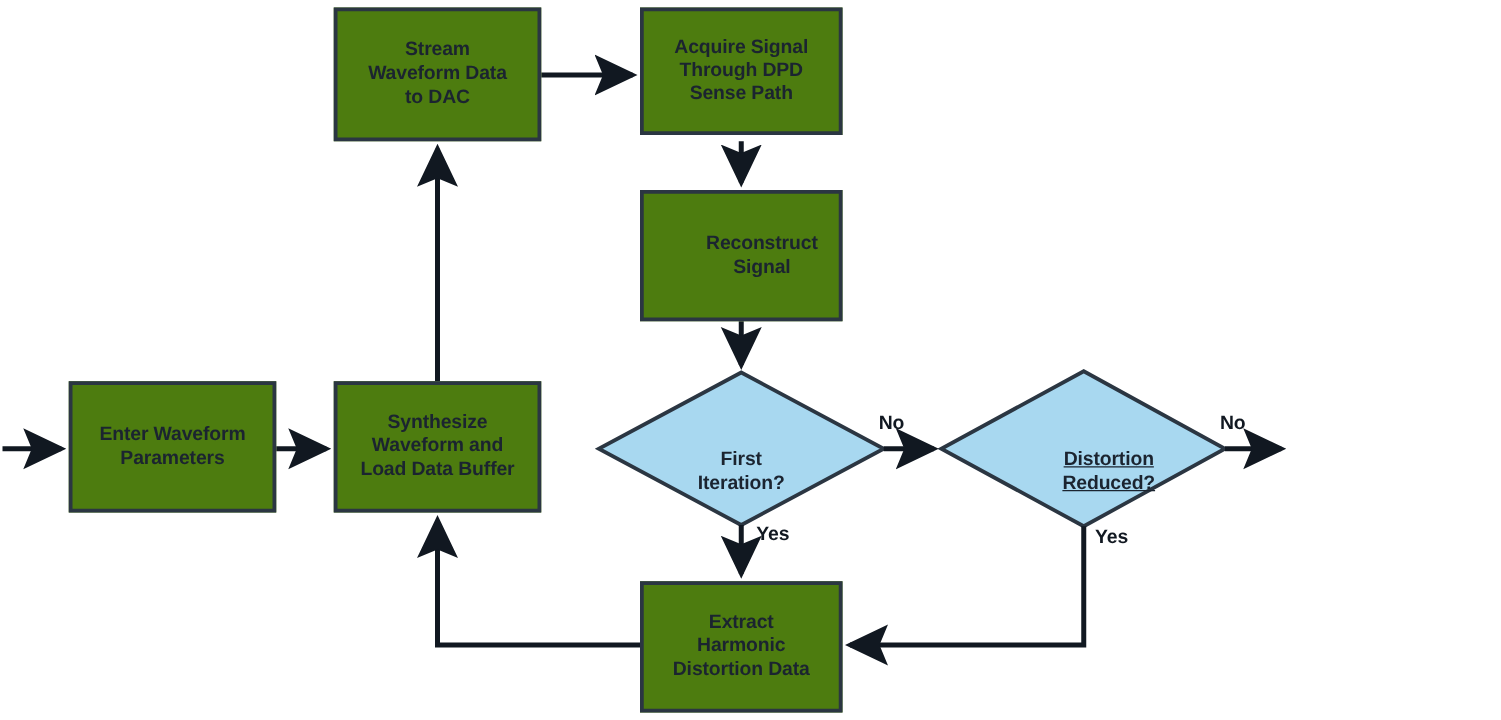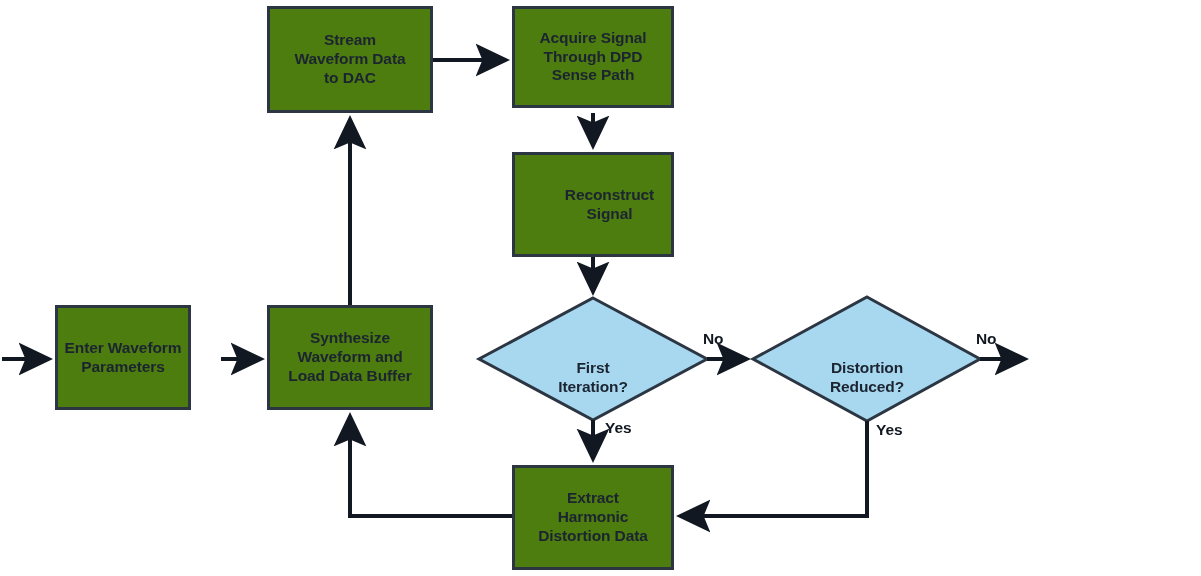--- a/index.html
+++ b/index.html
@@ -93,21 +93,21 @@
 
     <line x1="980" y1="359" x2="1025" y2="359" stroke="#111821" stroke-width="4" marker-end="url(#arrowhead)"></line>
 
     <line x1="593" y1="420" x2="593" y2="459" stroke="#111821" stroke-width="4" marker-end="url(#arrowhead)"></line>
 
     <polyline points="867,421 867,516 680,516" fill="none" stroke="#111821" stroke-width="4" marker-end="url(#arrowhead)"></polyline>
 
     <polyline points="512,516 350,516 350,416" fill="none" stroke="#111821" stroke-width="4" marker-end="url(#arrowhead)"></polyline>
   </svg>
 
-  <div class="node process-node" style="left:55px; top:305px; width:136px; height:105px;">
+  <div class="node process-node" style="left:55px; top:305px; width:166px; height:105px;">
     <span class="node-text">Enter Waveform
 Parameters</span>
   </div>
 
   <div class="node process-node" style="left:267px; top:305px; width:166px; height:105px;">
     <span class="node-text">Synthesize
 Waveform and
 Load Data Buffer</span>
   </div>
 
@@ -133,21 +133,21 @@
     <span class="node-text">Extract
 Harmonic
 Distortion Data</span>
   </div>
 
   <div class="decision-label" style="left:513px; top:340px; width:160px;">
     <span class="node-text">First
 Iteration?</span>
   </div>
 
-  <div class="decision-label" style="left:787px; top:340px; width:160px;">
+  <div class="decision-label" style="left:807px; top:340px; width:160px;text-decoration:underline;">
     <span class="node-text">Distortion
 Reduced?</span>
   </div>
 
   <div class="edge-label" style="left:703px; top:330px;">
     <span>No</span>
   </div>
 
   <div class="edge-label" style="left:605px; top:419px;">
     <span>Yes</span>

